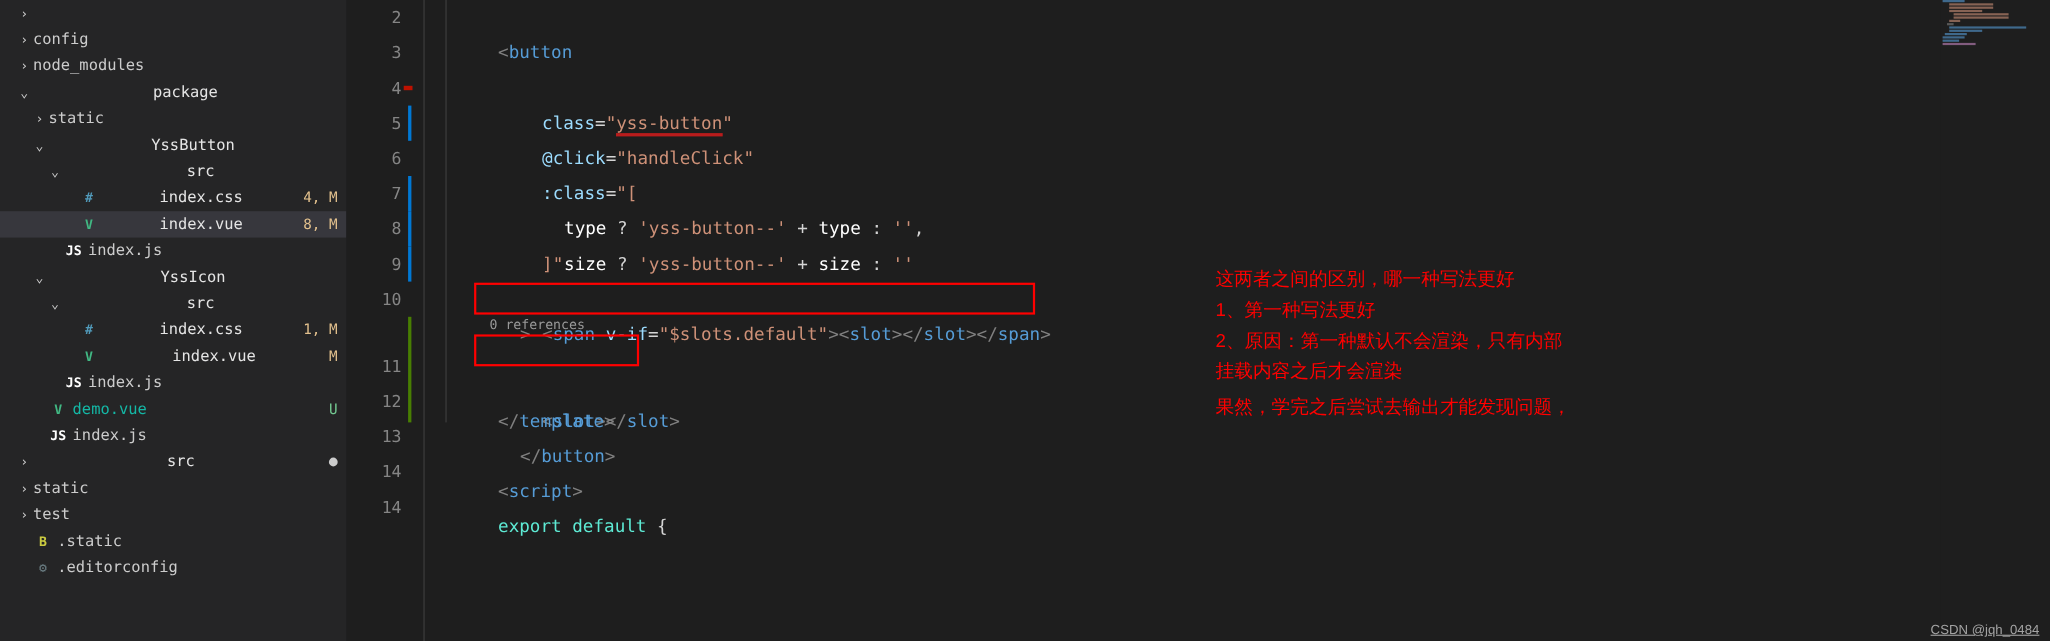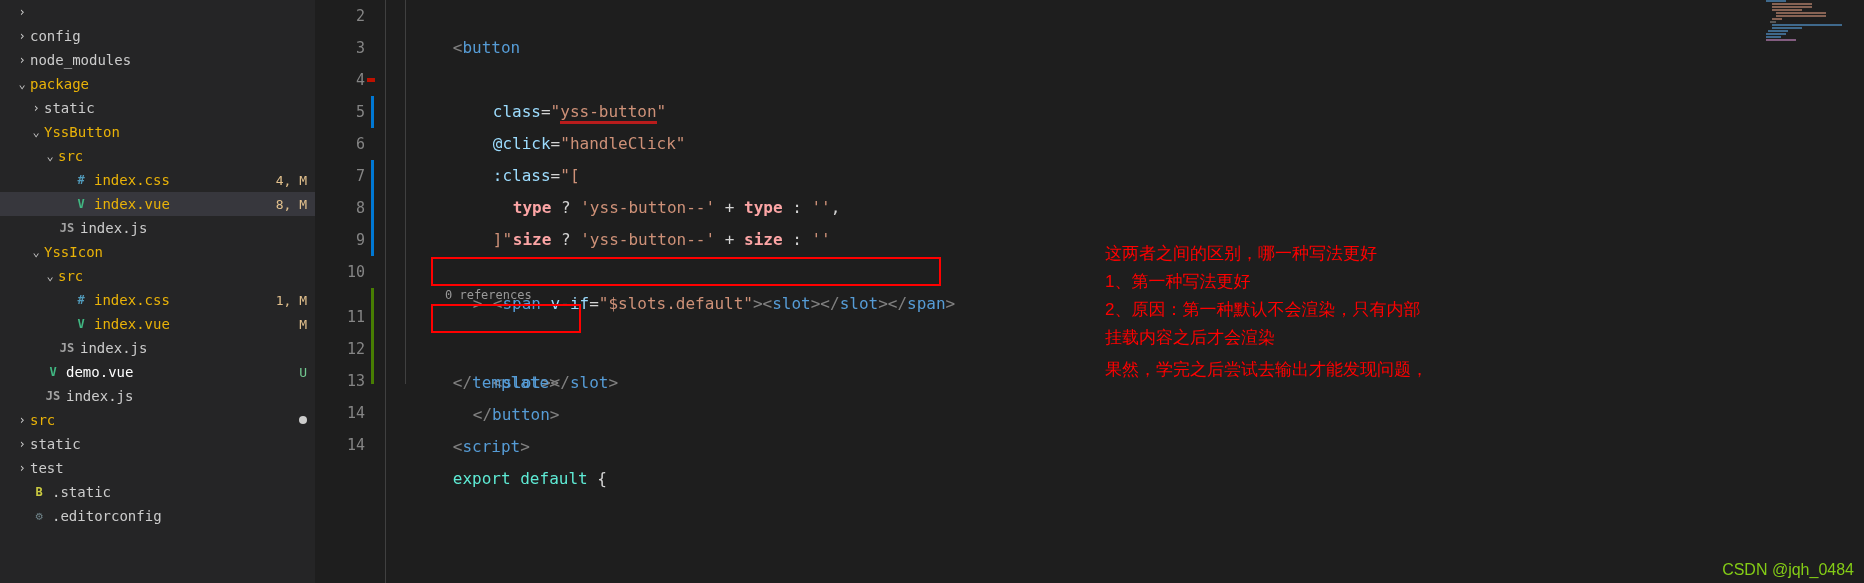--- a/index.html
+++ b/index.html
@@ -40,26 +40,26 @@
     .file-icon {
       width: 18px;
       display: inline-flex;
       justify-content: center;
       margin-right: 4px;
       font-size: 12px;
       font-weight: bold;
     }
     .icon-css { color: #519aba; }
     .icon-vue { color: #41b883; }
-    .icon-js { color: #a3a3a3; }
+    .icon-js { color: #ffffff; }
     .icon-babel { color: #cbcb41; }
     .icon-config { color: #6d8086; }
     .tree-label { flex: 1; color: #cccccc; }
-    .tree-item.modified .tree-label { color: #eab308; }
-    .tree-item.untracked .tree-label { color: #ffffff; }
+    .tree-item.modified .tree-label { color: #e5e5e5; text-align: center; }
+    .tree-item.untracked .tree-label { color: #14b8a6; }
     .status-badge {
       color: #e2c08d;
       font-size: 13px;
       padding-left: 4px;
     }
     .status-badge.untracked { color: #73c991; }
     .status-dot {
       width: 8px; height: 8px; border-radius: 50%;
       background: #cccccc; margin-left: auto;
     }
@@ -105,21 +105,21 @@
     }
     .ig1 { left: 0px; }
     .ig2 { left: 20px; }
 
     
     .tag-bracket { color: #808080; }
     .tag-name { color: #569cd6; }
     .attr-name { color: #9cdcfe; }
     .string { color: #ce9178; }
     .keyword { color: #5eead4; }
-    .identifier { color: #fca5a5; font-weight: bold; }
+    .identifier { color: #ffffff; }
     .white { color: #d4d4d4; }
 
     .underline-link {
       border-bottom: 3px solid #b91c1c;
     }
 
     .codelens {
       position: absolute;
       font-size: 12px;
       color: #999999;
@@ -140,23 +140,24 @@
       color: #ff0000;
       font-size: 17px;
       font-family: 'Microsoft YaHei', sans-serif;
       line-height: 28px;
     }
 
     .watermark {
       position: absolute;
       bottom: 4px;
       right: 10px;
-      color: #84cc16;
-      font-size: 16px;
+      color: #a3a3a3;
+      font-size: 12px;
       font-family: sans-serif;
+      text-decoration: underline;
     }
 
     
     .minimap {
       width: 100px;
       background: #1e1e1e;
       flex-shrink: 0;
       position: relative;
       opacity: 0.6;
     }
@@ -291,21 +292,21 @@
   <div class="gutter" id="gutter-root">
       <div class="line-num">2</div>
       <div class="line-num">3</div>
       <div class="line-num">4</div>
       <div class="line-num">5</div>
       <div class="line-num">6</div>
       <div class="line-num">7</div>
       <div class="line-num">8</div>
       <div class="line-num">9</div>
       <div class="line-num">10</div>
-      <div class="line-num" style="margin-top: 13px;">11</div>
+      <div class="line-num" style="margin-top: 29px;">11</div>
       <div class="line-num">12</div>
       <div class="line-num">13</div>
       <div class="line-num">14</div>
       <div class="line-num">14</div>
     </div>
   <div class="code" style="position:relative;">
     <div class="indent-guide ig1"></div>
     <div class="indent-guide ig2" style="height:384px;"></div>
 
     <div class="code-line line-wrap">

